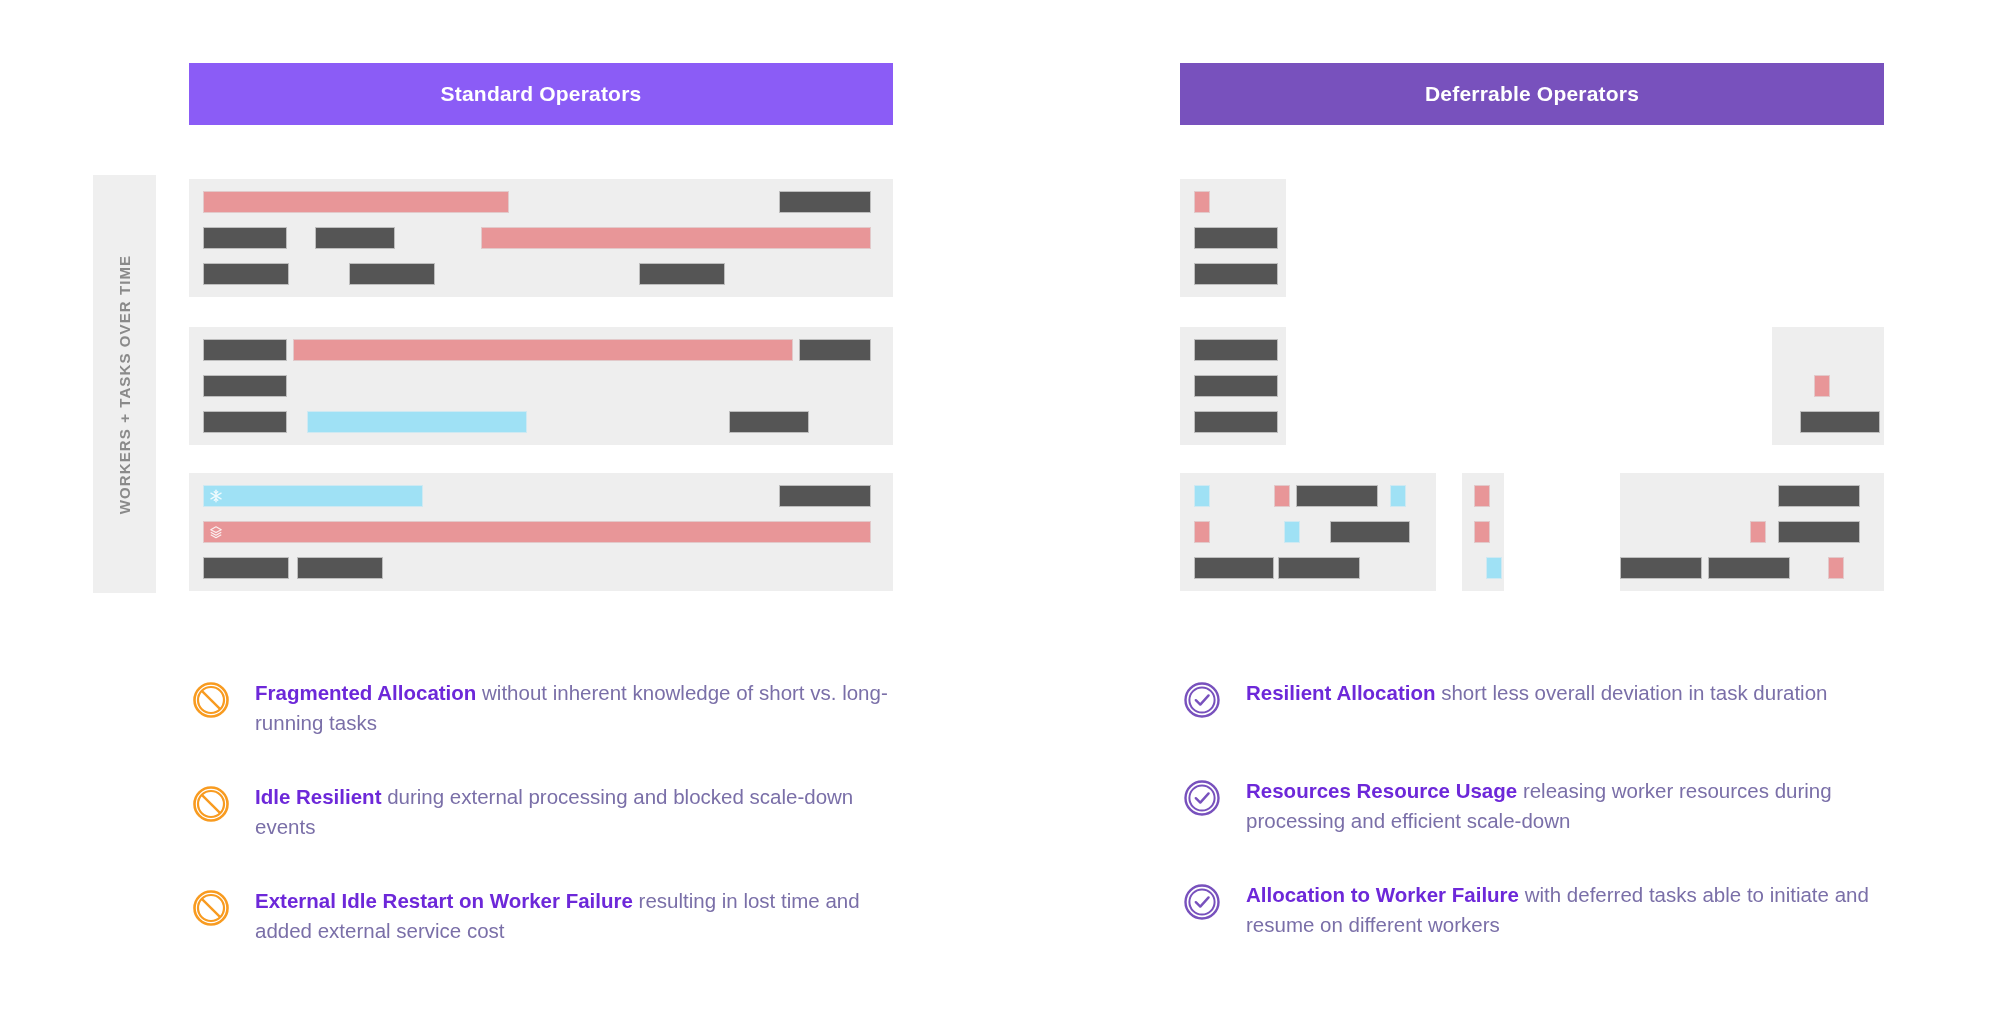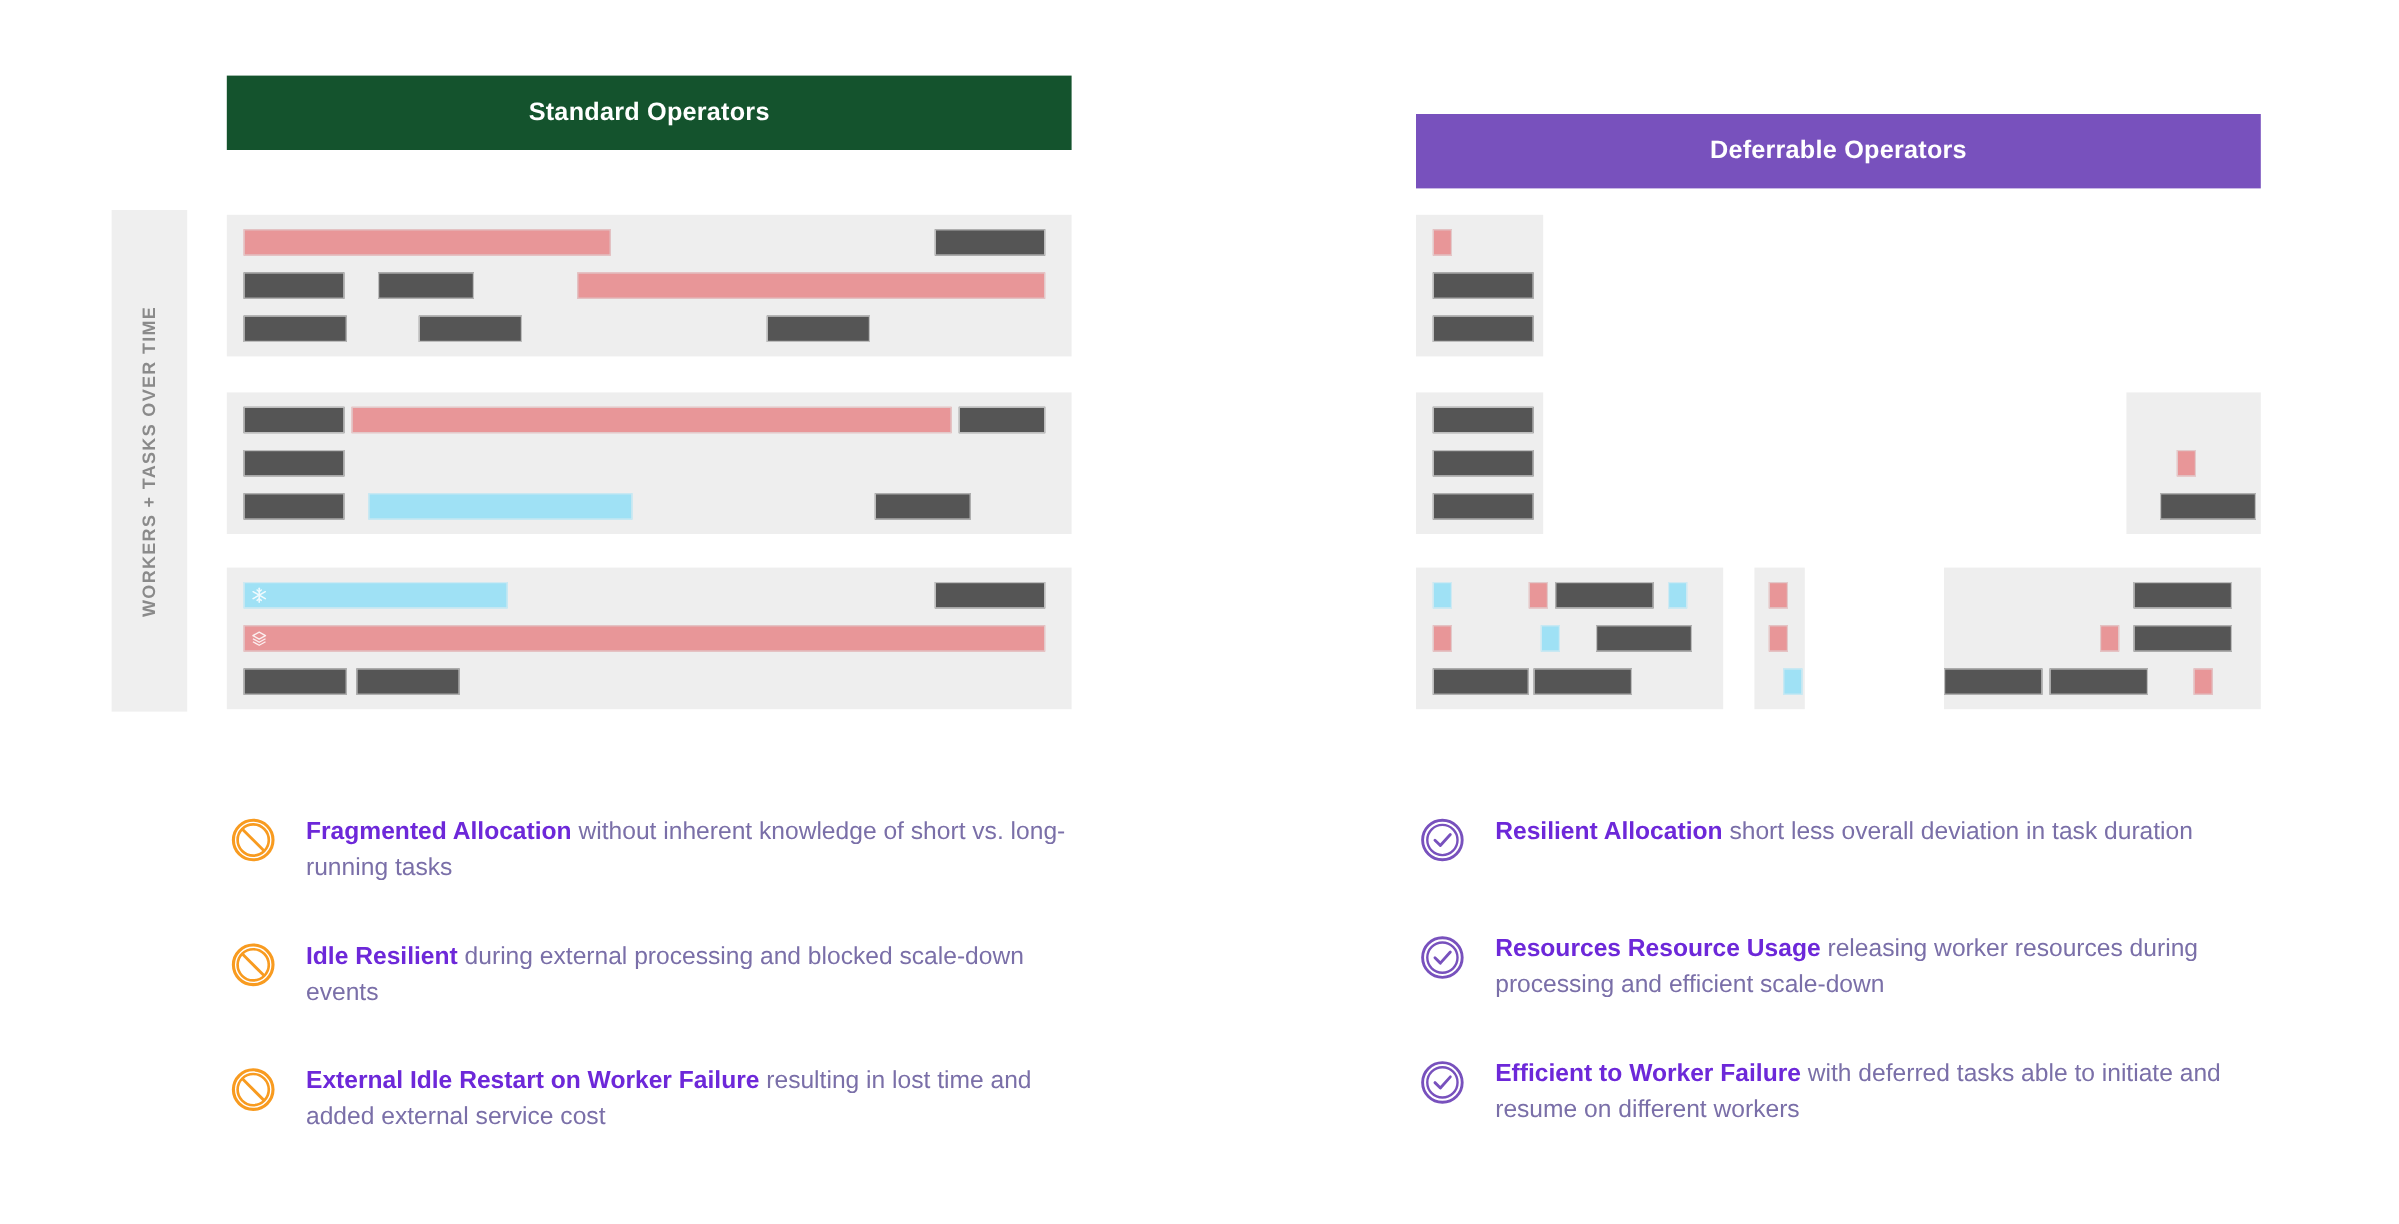--- a/index.html
+++ b/index.html
@@ -15,22 +15,22 @@
   
   .col-header{
     position:absolute;
     height:62px;
     display:flex;align-items:center;justify-content:center;
     color:#ffffff;
     font-size:21px;
     font-weight:bold;
     letter-spacing:.2px;
   }
-  #header-left{left:189px;top:63px;width:704px;background:#14532d;}
-  #header-right{left:1180px;top:63px;width:704px;background:#7851BD;margin-top:32px;}
+  #header-left{left:189px;top:63px;width:704px;background:#8b5cf6;}
+  #header-right{left:1180px;top:63px;width:704px;background:#7851BD;}
 
   
   #axis-label{
     position:absolute;
     left:93px;top:175px;
     width:63px;height:418px;
     background:#EFEFEF;
     display:flex;align-items:center;justify-content:center;
   }
   #axis-label .vtext{
@@ -229,17 +229,17 @@
             <polyline points="15.8,22.2 20.3,26.6 28.6,17.4"></polyline>
           </svg></span>
         <div class="text"><b>Resources Resource Usage</b><span> releasing worker resources during processing and efficient scale-down</span></div>
       </div>
       <div class="bullet">
         <span class="icon"><svg viewBox="0 0 44 44" width="44" height="44" fill="none" stroke="#7851BD" stroke-width="2.4" stroke-linecap="round" stroke-linejoin="round">
             <circle cx="22" cy="22" r="16.5"></circle>
             <circle cx="22" cy="22" r="12.6" stroke-width="2"></circle>
             <polyline points="15.8,22.2 20.3,26.6 28.6,17.4"></polyline>
           </svg></span>
-        <div class="text"><b>Efficient to Worker Failure</b><span> with deferred tasks able to initiate and resume on different workers</span></div>
+        <div class="text"><b>Allocation to Worker Failure</b><span> with deferred tasks able to initiate and resume on different workers</span></div>
       </div>
     </div>
 
 </div>
 
 </body></html>

